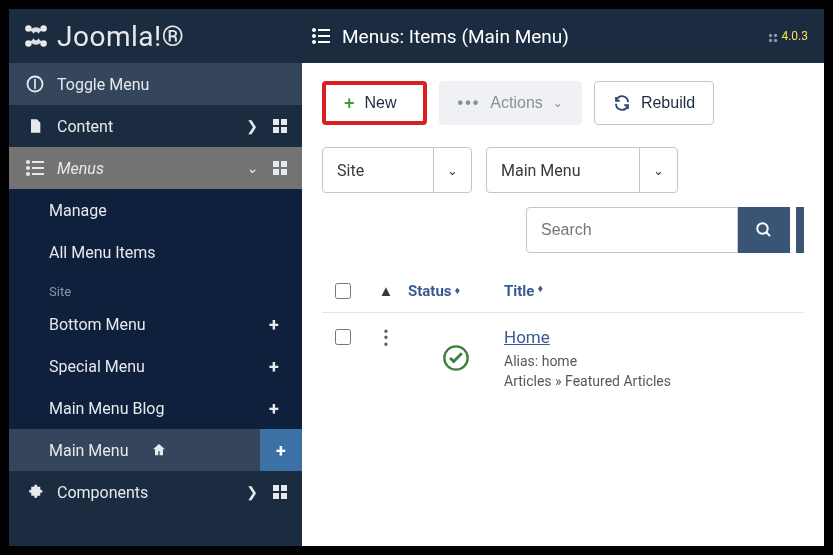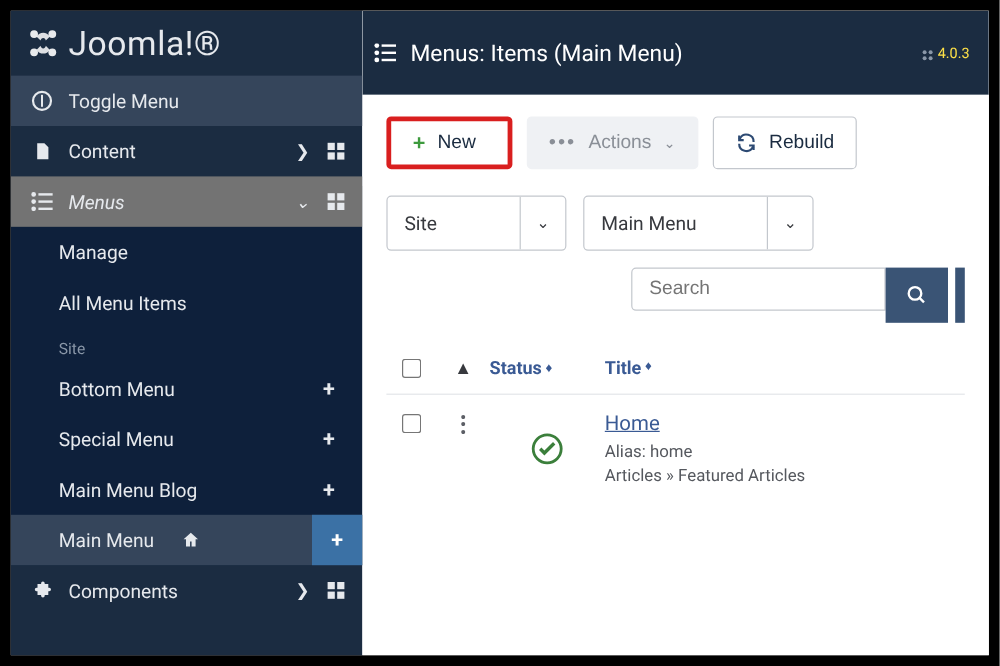--- a/index.html
+++ b/index.html
@@ -19,40 +19,40 @@
 .sb-grid { display: inline-flex; }
 .sub-list { background: #0e203b; }
 .sub-item { display: flex; align-items: center; height: 42px; padding: 0 14px 0 40px; color: #e6e9ed; cursor: pointer; font-size: 16px; position: relative; }
 .sub-item .label { flex: 1; }
 .sub-item .plus-badge { width: 28px; height: 28px; display: flex; align-items: center; justify-content: center; color: #e6e9ed; font-size: 18px; font-weight: 700; }
 .sub-item.heading { color: #8a97a8; font-size: 13px; cursor: default; height: 30px; padding-top: 6px; }
 .sub-item.active-row { background: #35455b; }
 .sub-item.active-row .plus-badge { background: #3b71a5; color: #fff; width: 42px; height: 42px; margin-right: -14px; }
 .sub-item .home-in { margin-left: 8px; }
 .main { flex: 1; display: flex; flex-direction: column; background: #fff; overflow: hidden; }
-.topbar { height: 70px; background: #1b2c41; color: #fff; display: flex; align-items: center; padding: 0 16px 0 8px; }
+.topbar { height: 54px; background: #1b2c41; color: #fff; display: flex; align-items: center; padding: 0 16px 0 8px; }
 .topbar .ti { width: 22px; margin-right: 10px; display: inline-flex; justify-content: center; }
 .topbar .title { font-size: 19px; flex: 1; }
 .topbar .version { color: #fde047; font-size: 12px; display: flex; align-items: flex-end; gap: 3px; }
 .toolbar { padding: 18px 20px 14px 20px; display: flex; gap: 12px; align-items: center; background: #fff; }
 .btn { height: 44px; border: 1px solid #c3c7cd; border-radius: 4px; background: #fff; display: inline-flex; align-items: center; padding: 0 18px; font-size: 16px; color: #1b2c41; cursor: pointer; gap: 10px; }
 .btn.new { border: 4px solid #d91f1f; padding: 0 26px 0 18px; }
 .btn.actions { background: #eff1f4; color: #8a8f97; border-color: #eff1f4; cursor: default; }
 .btn.actions .dots { letter-spacing: 2px; font-weight: 700; }
 .btn.actions .chev { font-size: 12px; color: #8a8f97; }
 .plus-green { color: #3d9a3d; font-size: 18px; font-weight: 700; line-height: 1; }
 .rebuild-icon { display: inline-flex; }
 .filters { padding: 8px 20px 0 20px; display: flex; gap: 14px; }
 .select { height: 46px; border: 1px solid #c3c7cd; border-radius: 4px; display: flex; align-items: center; background: #fff; cursor: pointer; overflow: hidden; }
 .select.sm { width: 150px; }
 .select.md { width: 192px; }
 .select .sel-label { flex: 1; padding: 0 14px; font-size: 16px; color: #37393e; }
 .select .sel-caret { width: 38px; border-left: 1px solid #c3c7cd; display: flex; align-items: center; justify-content: center; font-size: 13px; color: #37393e; height: 100%; }
 .search-row { padding: 14px 20px 0 20px; display: flex; justify-content: flex-end; gap: 0; }
-.search-input { width: 212px; height: 36px; border: 1px solid #c3c7cd; border-radius: 4px 0 0 4px; padding: 0 14px; font-size: 16px; outline: none; }
+.search-input { width: 212px; height: 46px; border: 1px solid #c3c7cd; border-radius: 4px 0 0 4px; padding: 0 14px; font-size: 16px; outline: none; }
 .search-btn { width: 52px; height: 46px; background: #3a5475; color: #fff; border: none; border-radius: 0; display: flex; align-items: center; justify-content: center; cursor: pointer; }
 .more-btn { width: 8px; height: 46px; background: #3a5475; margin-left: 6px; }
 .table-wrap { padding: 16px 20px 0 20px; }
 .thead { display: flex; align-items: center; height: 44px; border-bottom: 1px solid #e3e5e9; color: #3a5a94; font-size: 15px; font-weight: 700; }
 .col-check { width: 42px; display: flex; justify-content: center; }
 .col-order { width: 44px; display: flex; justify-content: center; color: #37393e; }
 .col-status { width: 96px; display: flex; align-items: center; gap: 3px; cursor: pointer; }
 .col-title { flex: 1; display: flex; gap: 3px; cursor: pointer; }
 .sort-arrows { color: #3a5a94; font-size: 11px; }
 .trow { display: flex; padding: 14px 0; }

